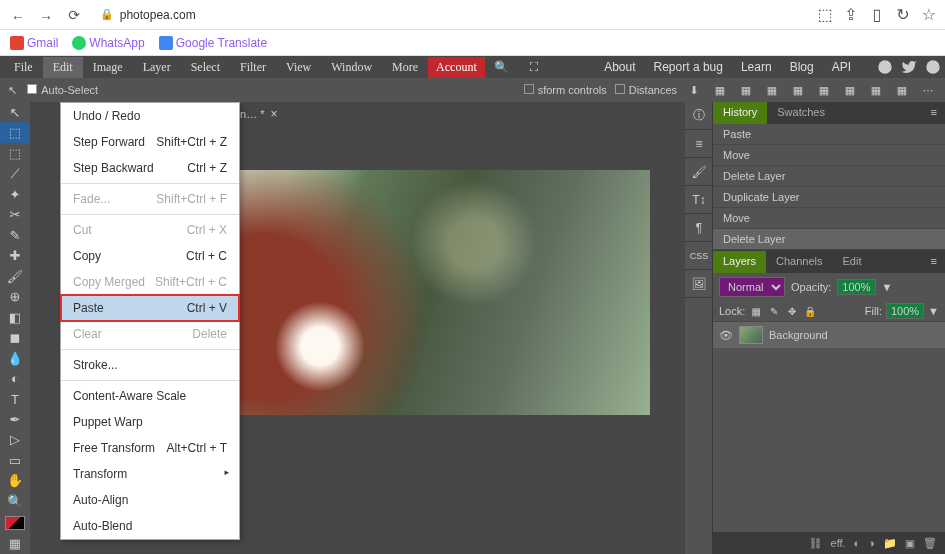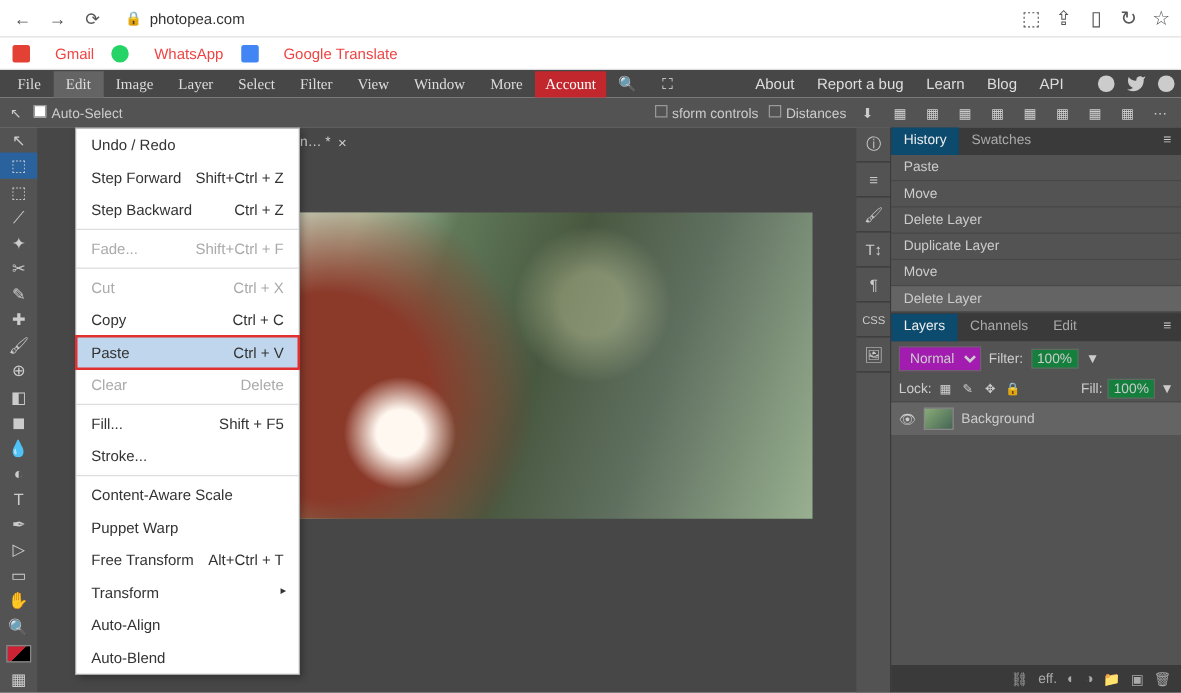--- a/index.html
+++ b/index.html
@@ -8,21 +8,21 @@
 
 .browser-bar { height: 30px; display: flex; align-items: center; padding: 0 8px; gap: 8px; border-bottom: 1px solid #e0e0e0; }
 .nav-btn { width: 20px; height: 20px; display: flex; align-items: center; justify-content: center; color: #555; cursor: pointer; font-size: 14px; }
 .url-bar { flex: 1; display: flex; align-items: center; gap: 6px; padding: 0 8px; font-size: 12px; color: #333; }
 .lock-icon { font-size: 11px; color: #555; }
 .browser-right { display: flex; gap: 10px; color: #555; }
 .browser-right span { width: 16px; text-align: center; cursor: pointer; }
 
 
 .bookmarks { height: 26px; display: flex; align-items: center; gap: 14px; padding: 0 10px; border-bottom: 1px solid #e0e0e0; font-size: 12px; }
-.bookmark { display: flex; align-items: center; gap: 20px; color: #ef4444; cursor: pointer; }
+.bookmark { display: flex; align-items: center; gap: 3px; color: #8b5cf6; cursor: pointer; }
 .bm-icon { width: 14px; height: 14px; border-radius: 2px; display: inline-block; }
 
 
 .app-menubar { height: 22px; background: #474747; display: flex; align-items: center; padding: 0 4px; gap: 0; font-size: 12px; color: #ddd; }
 .menu-item { padding: 3px 10px; cursor: pointer; font-family: Liberation Serif, serif; }
 .menu-item.active { background: #646464; }
 .menu-account { background: #c2272d; color: #fff; padding: 3px 8px; }
 .menu-right { margin-left: auto; display: flex; align-items: center; gap: 18px; }
 .menu-right span { cursor: pointer; }
 .social { display: flex; gap: 8px; margin-left: 8px; }
@@ -63,30 +63,30 @@
 .dd-arrow { position: absolute; right: 10px; font-size: 9px; }
 
 
 .right-panels { width: 260px; background: #535353; display: flex; }
 .prop-strip { width: 28px; background: #535353; display: flex; flex-direction: column; border-right: 1px solid #3a3a3a; }
 .prop-btn { width: 28px; height: 28px; display: flex; align-items: center; justify-content: center; color: #ccc; font-size: 12px; cursor: pointer; border-bottom: 1px solid #3a3a3a; }
 .panels-stack { flex: 1; display: flex; flex-direction: column; font-size: 11px; color: #ccc; }
 
 .panel-tabs { display: flex; background: #3a3a3a; height: 22px; }
 .panel-tab { padding: 4px 10px; cursor: pointer; color: #aaa; }
-.panel-tab.active { background: #0c4a6e; color: #eee; }
+.panel-tab.active { background: #4d7c0f; color: #eee; }
 .panel-menu { margin-left: auto; padding: 4px 8px; cursor: pointer; }
 
 .history-list { background: #535353; }
 .hist-item { padding: 4px 10px; border-bottom: 1px solid #474747; cursor: pointer; }
 .hist-item.active { background: #646464; }
 
 .layers-panel { border-top: 1px solid #3a3a3a; flex:1; display:flex; flex-direction:column; }
 .layers-opts { display: flex; align-items: center; padding: 4px 6px; gap: 6px; }
-.blend-select { background: #a21caf; border: 1px solid #666; color: #ccc; font-size: 11px; padding: 2px 4px; }
+.blend-select { background: #701a75; border: 1px solid #666; color: #ccc; font-size: 11px; padding: 2px 4px; }
 .opacity-box { background: #15803d; border: 1px solid #666; padding: 1px 4px; }
 .lock-row { display: flex; align-items: center; padding: 2px 6px; gap: 4px; border-bottom: 1px solid #474747; }
 .lock-icon-sm { width: 14px; height: 14px; display: inline-flex; align-items: center; justify-content: center; font-size: 10px; }
 .layer-item { display: flex; align-items: center; padding: 4px 6px; gap: 6px; background: #646464; }
 .eye { width: 14px; text-align: center; }
 .layer-thumb { width: 24px; height: 18px; background: linear-gradient(135deg,#8a7,#465); border: 1px solid #888; }
 
 .bottom-icons { margin-top: auto; height: 22px; background: #3a3a3a; display: flex; align-items: center; justify-content: flex-end; gap: 8px; padding: 0 8px; font-size: 11px; color: #aaa; }
 .bottom-icons span { cursor: pointer; }
 </style>
@@ -234,33 +234,33 @@
         </div>
         <div class="dd-sep"></div>
         <div class="dd-item disabled">
           <span>Cut</span>
           <span>Ctrl + X</span>
         </div>
         <div class="dd-item">
           <span>Copy</span>
           <span>Ctrl + C</span>
         </div>
+        <div class="dd-item disabled">
+          <span>Copy Merged</span>
+          <span>Shift+Ctrl + C</span>
+        </div>
         <div class="dd-item highlighted">
           <span>Paste</span>
           <span>Ctrl + V</span>
         </div>
         <div class="dd-item disabled">
           <span>Clear</span>
           <span>Delete</span>
         </div>
         <div class="dd-sep"></div>
-        <div class="dd-item">
-          <span>Fill...</span>
-          <span>Shift + F5</span>
-        </div>
         <div class="dd-item">
           <span>Stroke...</span>
         </div>
         <div class="dd-sep"></div>
         <div class="dd-item">
           <span>Content-Aware Scale</span>
         </div>
         <div class="dd-item">
           <span>Puppet Warp</span>
         </div>
@@ -311,21 +311,21 @@
         <div class="panel-tabs">
           <div class="panel-tab active">Layers</div>
           <div class="panel-tab">Channels</div>
           <div class="panel-tab">Edit</div>
           <div class="panel-menu">≡</div>
         </div>
         <div class="layers-opts">
           <select class="blend-select">
             <option>Normal</option>
           </select>
-          <span>Filter:</span>
+          <span>Opacity:</span>
           <span class="opacity-box">100%</span>
           <span>▼</span>
         </div>
         <div class="lock-row">
           <span>Lock:</span>
           <span class="lock-icon-sm">▦</span>
           <span class="lock-icon-sm">✎</span>
           <span class="lock-icon-sm">✥</span>
           <span class="lock-icon-sm">🔒</span>
           <span style="margin-left:auto">Fill:</span>

